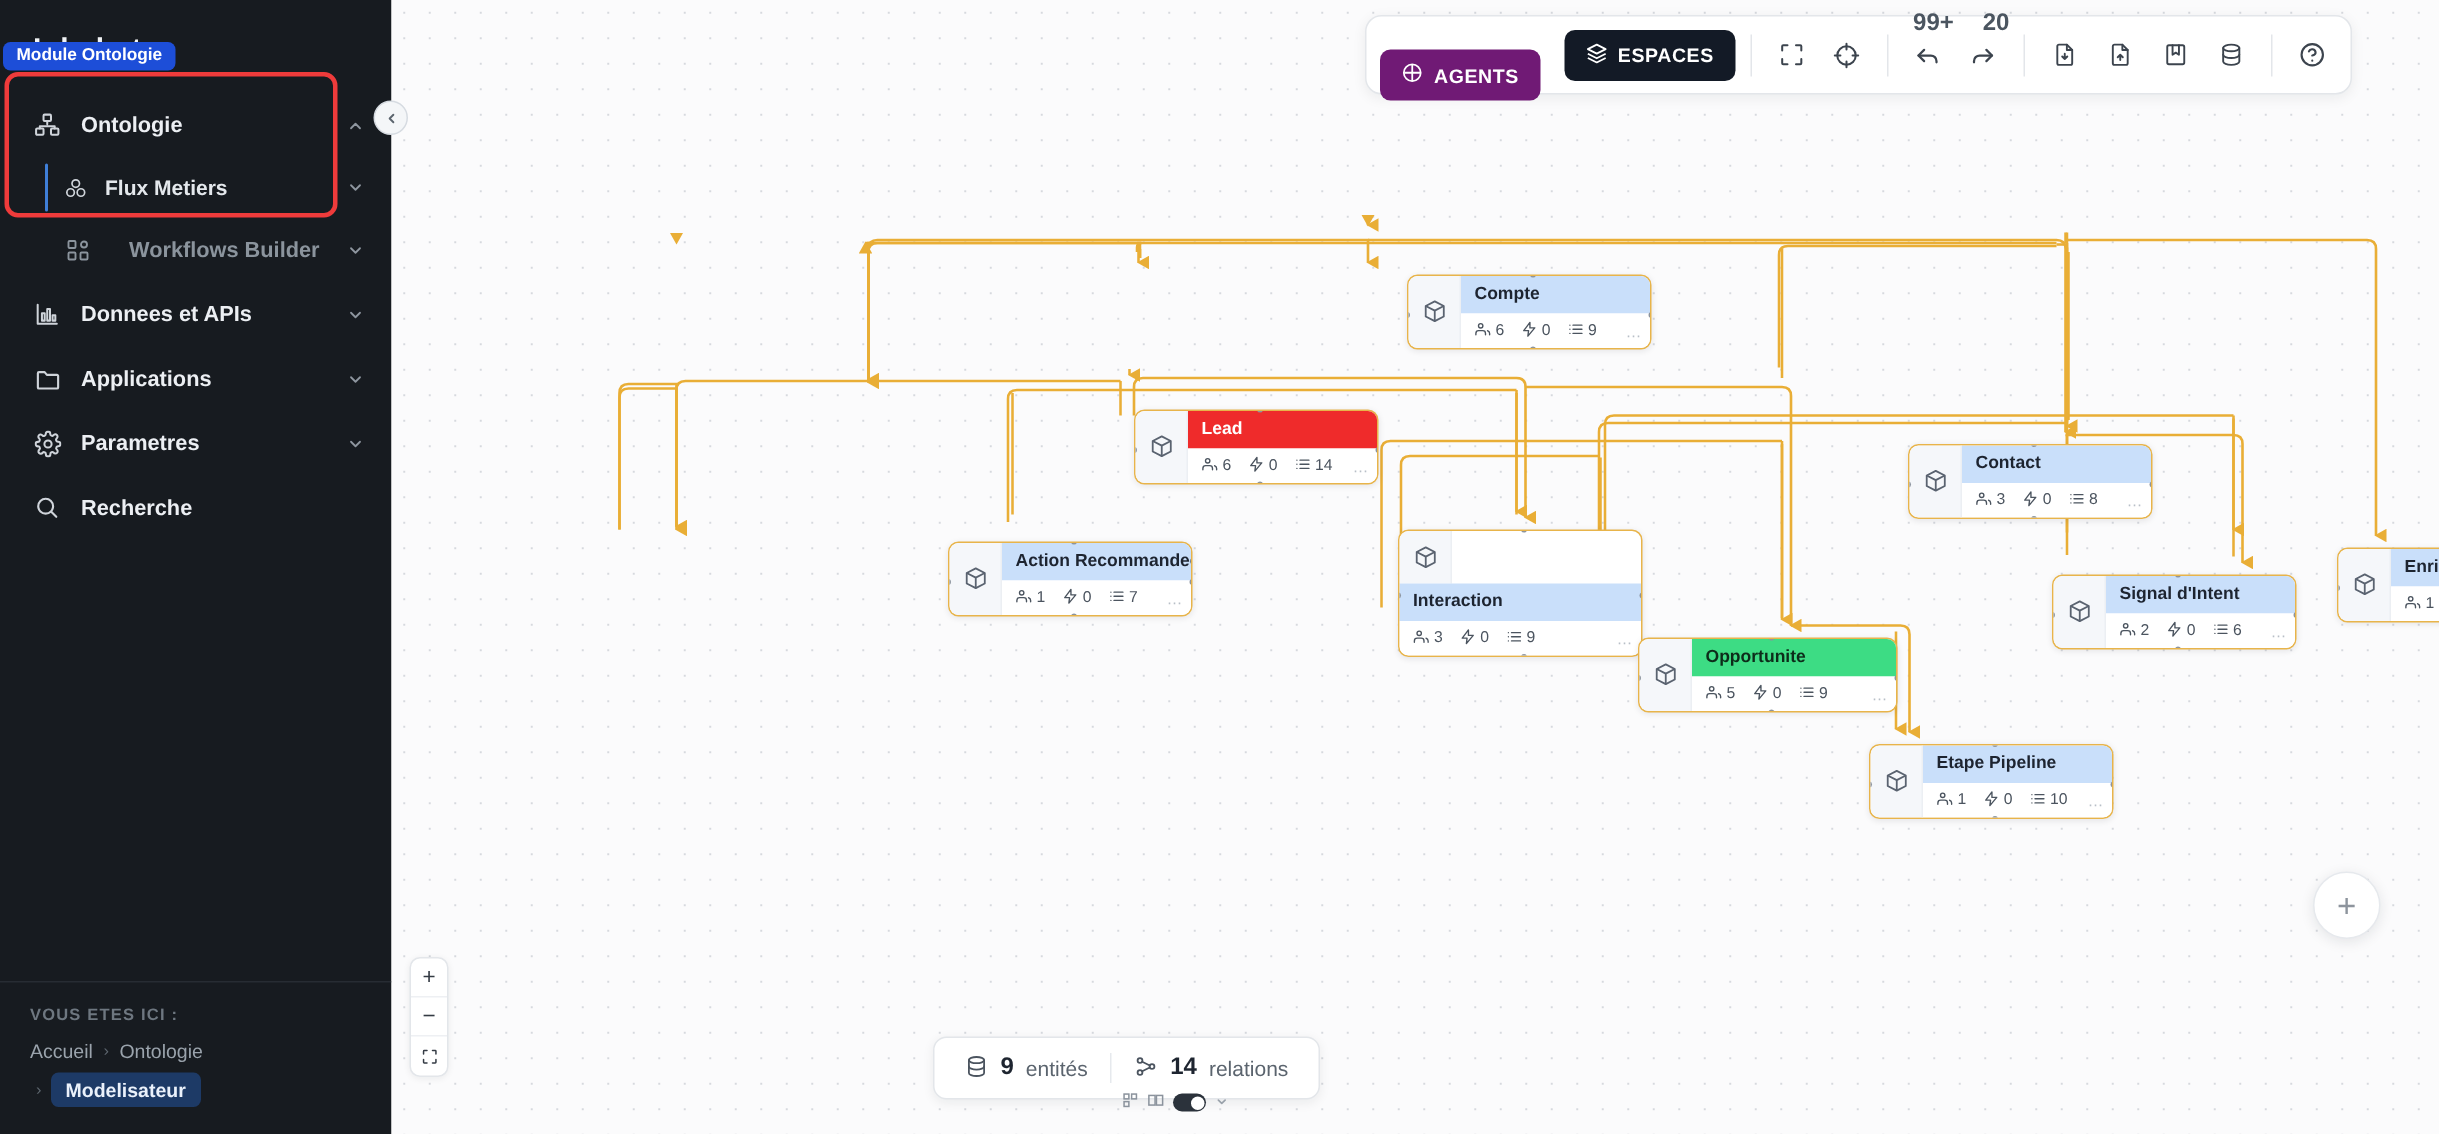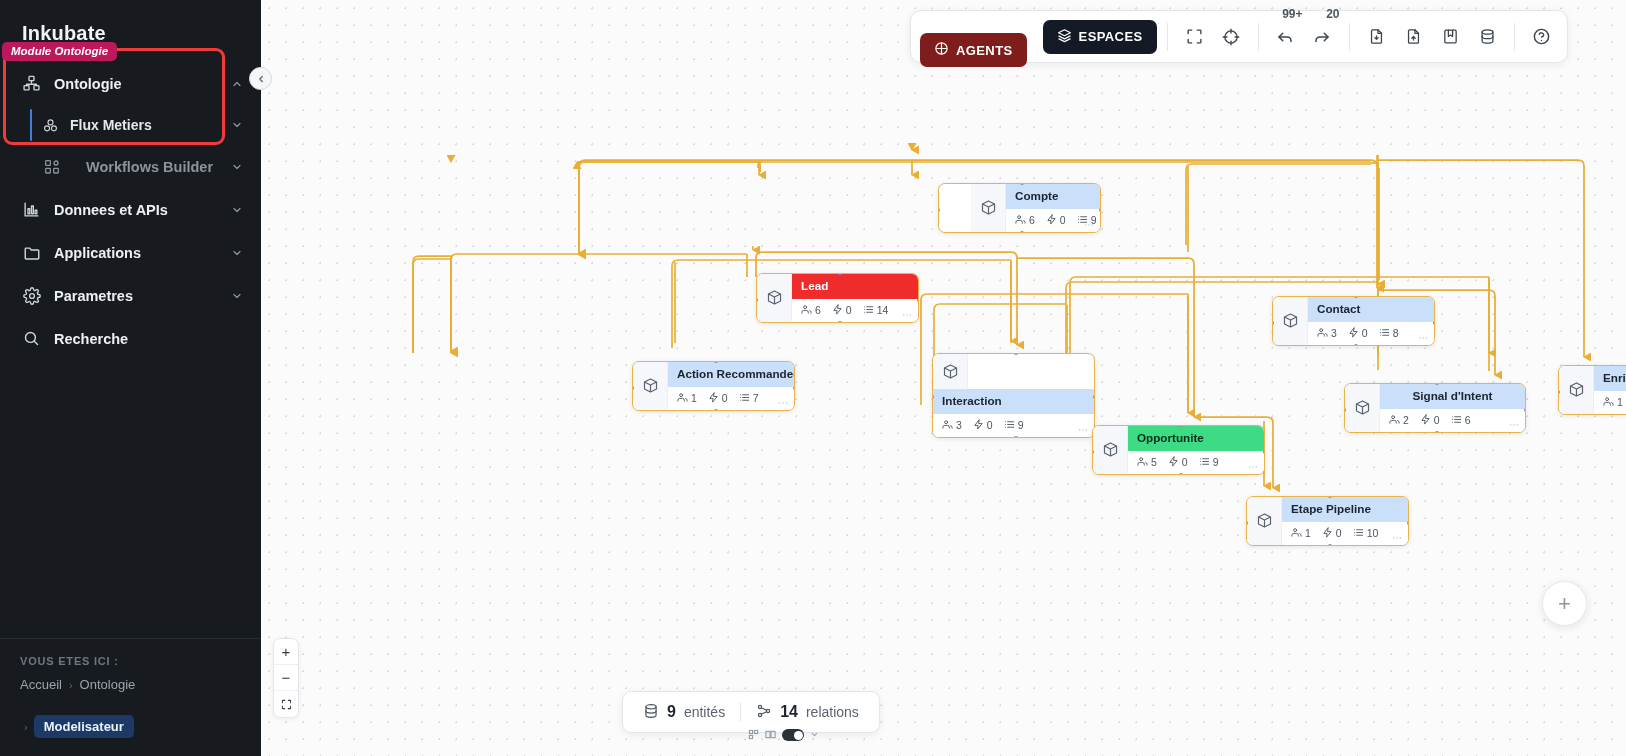--- a/index.html
+++ b/index.html
@@ -19,25 +19,25 @@
     color: #e8eaed;
     display: flex; flex-direction: column;
   }
   .sidebar-top { flex: 1; position: relative; }
   .brand {
     position: absolute; left: 22px; top: 22px;
     font-size: 20px; font-weight: 700; color: #f1f3f5; letter-spacing: .2px;
   }
   
   .annot-badge {
-    position: absolute; left: 2px; top: 42px;
-    background: #be185d; color: #fff;
+    position: absolute; left: 2px; top: 28px;
+    background: #1d4ed8; color: #fff;
     font-size: 11.5px; font-weight: 700;
     padding: 3px 9px 4px; border-radius: 5px;
-    z-index: 40; white-space: nowrap; font-style: italic;
+    z-index: 40; white-space: nowrap;
   }
   .annot-box {
     position: absolute; left: 3px; top: 48px;
     width: 222px; height: 97px;
     border: 3px solid #ef3b3b; border-radius: 9px;
     z-index: 30; pointer-events: none;
   }
 
   .nav { position: absolute; left: 0; top: 62px; width: 261px; }
   .nav-item {
@@ -69,21 +69,21 @@
   .nav-sub .lbl { font-size: 14px; font-weight: 600; color: #e4e8ec; flex: 1; }
   .nav-sub .chev { width: 13px; height: 13px; color: #8e969f; display:flex; align-items:center; justify-content:center;}
   .nav-item.muted .lbl { color: #8b949d; font-weight: 700; margin-left: 12px; }
   .nav-item.muted .ic { color: #8b949d; }
 
   .sidebar-foot {
     border-top: 1px solid #272c33;
     padding: 16px 20px 18px;
   }
   .here-label { font-size: 11px; letter-spacing: .8px; color: #6e7780; font-weight: 600; margin-bottom: 10px; }
-  .crumbs { display: flex; align-items: center; gap: 7px; font-size: 13px; color: #9aa3ac; margin-bottom: 23px;}
+  .crumbs { display: flex; align-items: center; gap: 7px; font-size: 13px; color: #9aa3ac; margin-bottom: 7px;}
   .crumbs .sep { color: #5d666e; font-size: 11px; }
   .crumb-last-row { display: flex; align-items: center; gap: 6px; padding-left: 4px; }
   .crumb-last-row .sep { color: #5d666e; font-size: 11px; }
   .crumb-chip {
     background: #1d3a66; color: #eaf1fb; font-size: 13px; font-weight: 700;
     padding: 4px 10px; border-radius: 5px;
   }
 
   
   .collapse-handle {
@@ -111,31 +111,31 @@
     border: 1px solid #e3e6ea; border-radius: 11px;
     box-shadow: 0 2px 9px rgba(20,25,35,.07);
     display: flex; align-items: center; padding: 0 9px; gap: 4px;
     z-index: 20;
   }
   .tb-btn {
     display: flex; align-items: center; gap: 7px;
     height: 34px; padding: 0 14px; border-radius: 7px;
     font-size: 13px; font-weight: 700; letter-spacing: .4px; cursor: pointer;
   }
-  .tb-btn.primary { background: #7f1d1d; color: #fff; margin-top: 27px; }
+  .tb-btn.primary { background: #701a75; color: #fff; margin-top: 27px; }
   .tb-btn.dark { background: #131a26; color: #fff; margin-left: 12px; }
   .tb-sep { width: 1px; height: 28px; background: #e3e6ea; margin: 0 6px; }
   .tb-icon {
     width: 33px; height: 33px; border-radius: 7px;
     display: flex; align-items: center; justify-content: center;
     color: #3c444e; cursor: pointer; position: relative;
   }
   .tb-badge {
     position: absolute; top: -13px; right: -1px;
-    font-size: 12px; font-weight: 700; color: #4b5560; text-align: right;
+    font-size: 16px; font-weight: 700; color: #4b5560; text-align: right;
   }
 
   
   .node {
     position: absolute;
     background: #ffffff;
     border: 1.6px solid #e8b44a;
     border-radius: 7px;
     box-shadow: 0 1px 4px rgba(25,30,40,.10);
     display: flex; overflow: hidden;
@@ -542,21 +542,21 @@
       <div class="tb-icon">
         <svg width="19" height="19" viewBox="0 0 24 24" fill="none" stroke="currentColor" stroke-width="1.8" stroke-linecap="round" stroke-linejoin="round">
             <circle cx="12" cy="12" r="9"></circle>
             <path d="M9.2 9.2a2.9 2.9 0 0 1 5.6 1c0 1.9-2.8 2.4-2.8 2.4"></path>
             <circle cx="12" cy="17" r=".9" fill="currentColor" stroke="none"></circle>
           </svg>
       </div>
     </div>
 
     <div id="nodes">
-        <div class="node" style="left: 677px; top: 183px; width: 163px; padding-left: 32px;">
+        <div class="node" style="left: 677px; top: 183px; width: 163px;">
           <div class="node-gutter">
             <svg width="17" height="17" viewBox="0 0 24 24" fill="none" stroke="currentColor" stroke-width="1.7" stroke-linejoin="round">
               <path d="M12 2.7 3.5 7v10L12 21.3 20.5 17V7z"></path>
               <path d="M3.5 7 12 11.4 20.5 7M12 11.4v9.9"></path>
             </svg>
           </div>
           <div class="node-body">
             <div class="node-title ">Compte</div>
             <div class="node-stats">
               <span class="stat"><span>
@@ -738,21 +738,21 @@
                   <svg width="11" height="11" viewBox="0 0 24 24" fill="none" stroke="#4b545f" stroke-width="2" stroke-linecap="round" stroke-linejoin="round">
                     <path d="M16 20v-2a4 4 0 0 0-4-4H6a4 4 0 0 0-4 4v2"></path>
                     <circle cx="9" cy="7" r="3.2"></circle>
                     <path d="M22 20v-2a4 4 0 0 0-3-3.8"></path>
                   </svg>
                 </span>1</span>
             </div>
           </div>
           <div class="port" style="left:-3px;top:50%;"></div>
         </div>
-        <div class="node" style="left: 1083px; top: 383px; width: 182px; text-align: center;">
+        <div class="node" style="left: 1107px; top: 383px; width: 163px;">
           <div class="node-gutter">
             <svg width="17" height="17" viewBox="0 0 24 24" fill="none" stroke="currentColor" stroke-width="1.7" stroke-linejoin="round">
               <path d="M12 2.7 3.5 7v10L12 21.3 20.5 17V7z"></path>
               <path d="M3.5 7 12 11.4 20.5 7M12 11.4v9.9"></path>
             </svg>
           </div>
           <div class="node-body">
             <div class="node-title ">Signal d'Intent</div>
             <div class="node-stats">
               <span class="stat"><span>

